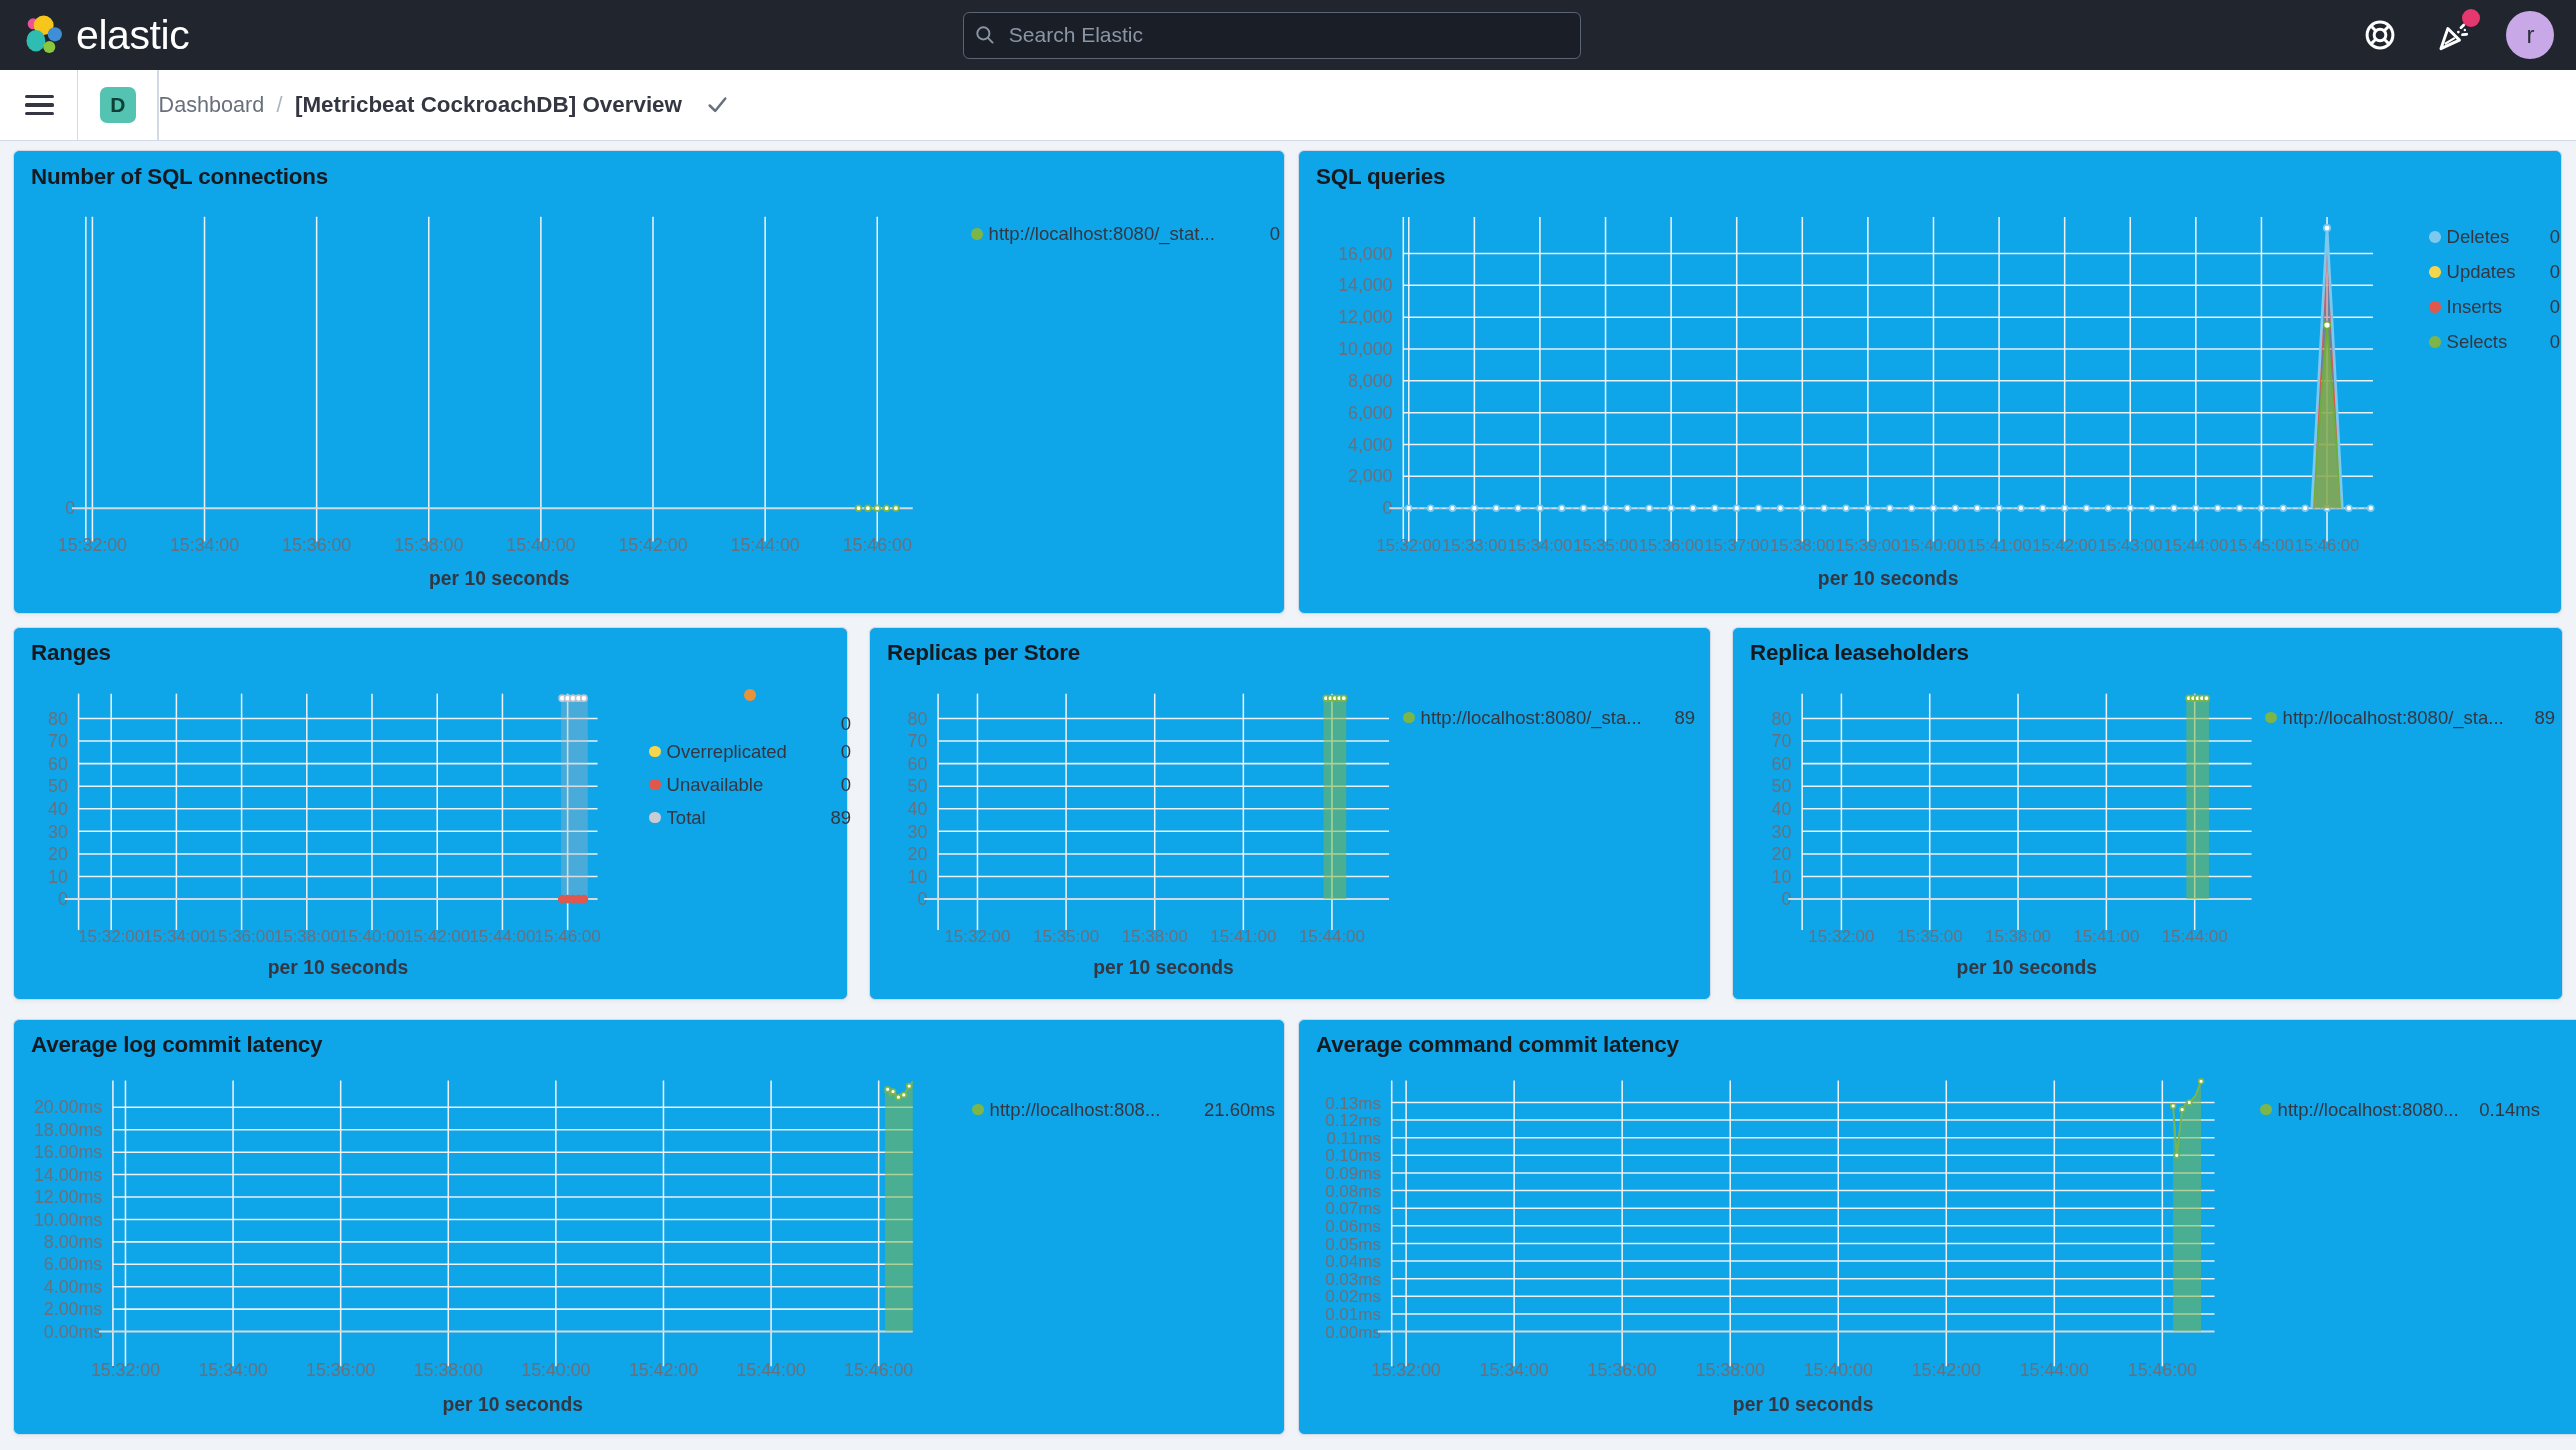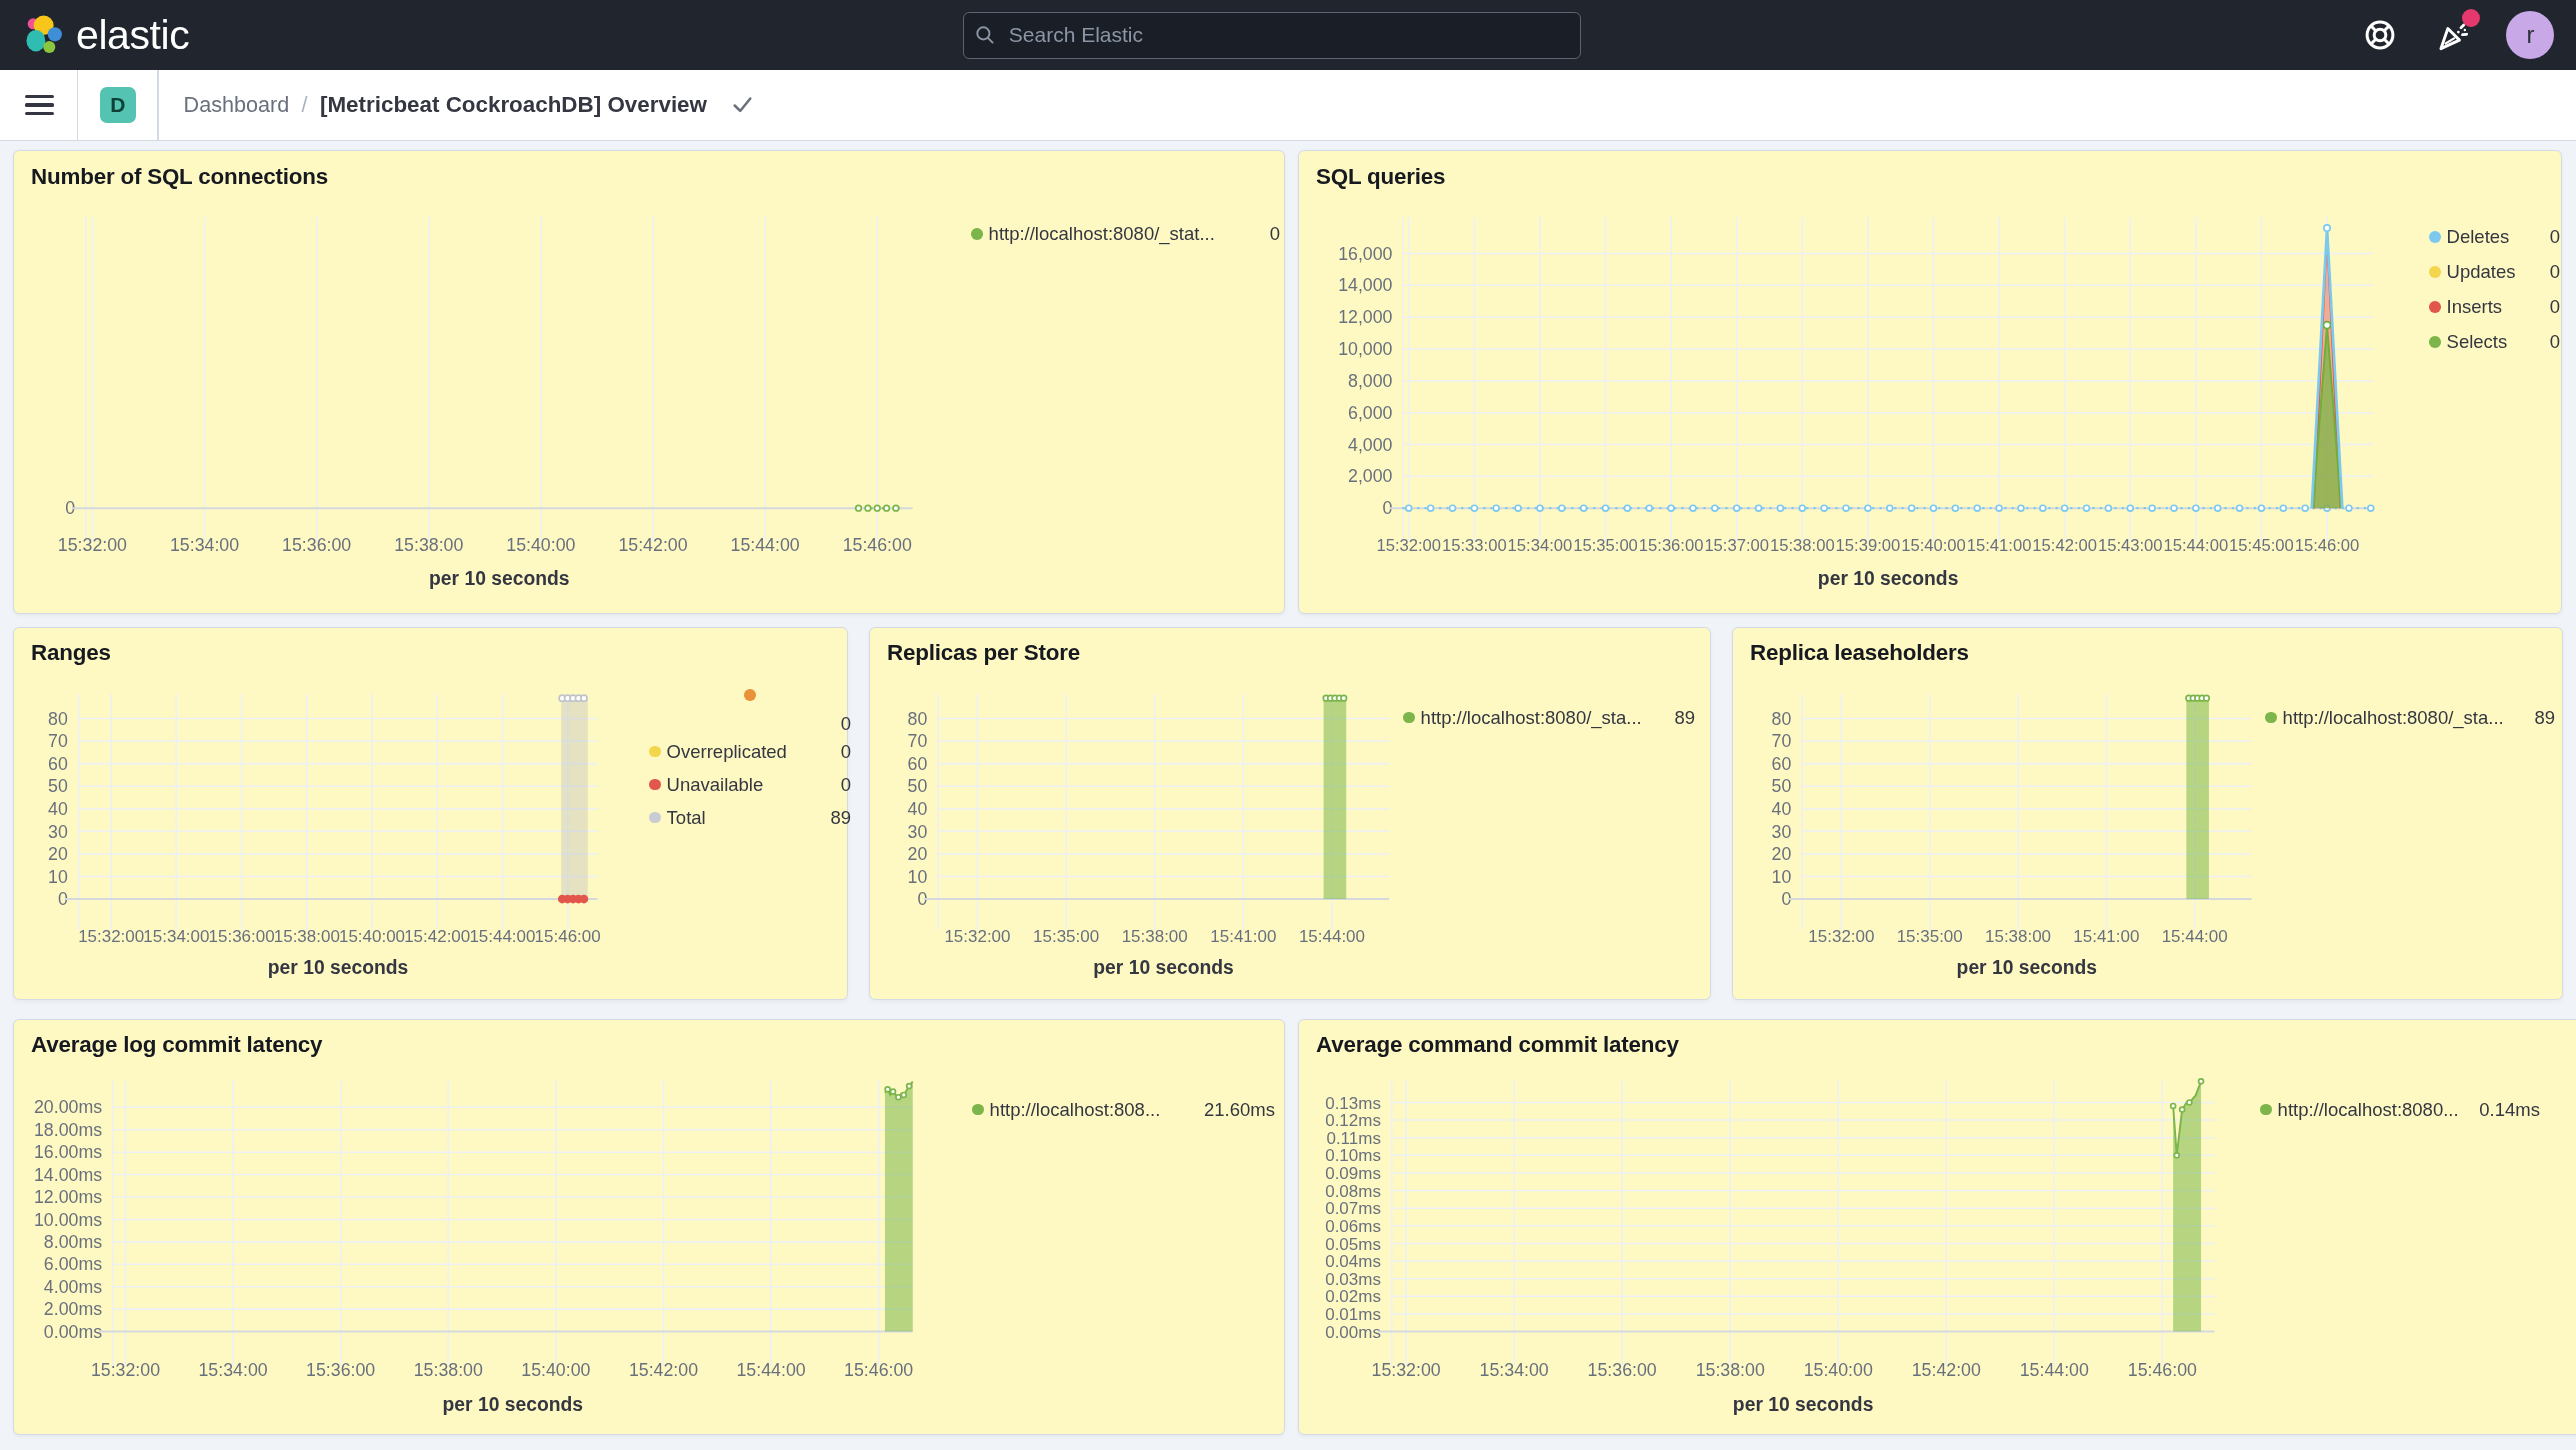--- a/index.html
+++ b/index.html
@@ -21,31 +21,31 @@
   .icon-btn { position:relative; width:39px; height:39px; display:flex; align-items:center; justify-content:center; cursor:pointer; }
   .notif-dot { position:absolute; top:-6.2px; right:-7.7px; width:18px; height:18px; border-radius:50%; background:#e4386e; }
   .avatar { width:48px; height:48px; border-radius:50%; background:#c9a8e7; color:#2b3039; font-size:24px; display:flex; align-items:center; justify-content:center; cursor:pointer; }
   
   .navbar { position:absolute; left:0; top:70px; width:100%; height:71px; background:#ffffff; border-bottom:1.2px solid #d3dae6; display:flex; align-items:center; z-index:4; }
   .hamburger { margin-left:25px; width:29px; cursor:pointer; }
   .hamburger span { display:block; width:29px; height:3.9px; background:#343741; border-radius:1.5px; margin:4.6px 0; }
   .vdiv { width:1.2px; height:71px; background:#d3dae6; margin-left:23px; }
   .space-badge { width:36px; height:36px; margin-left:21.6px; border-radius:7px; background:#54c3b2; color:#0e4038; font-weight:700; font-size:21px; display:flex; align-items:center; justify-content:center; cursor:pointer; }
   .vdiv2 { width:1.2px; height:71px; background:#d3dae6; margin-left:21.6px; }
-  .crumbs { display:flex; align-items:center; margin-left:25px; gap:12.4px; }
+  .crumbs { display:flex; align-items:center; gap:12.4px; }
   .crumb-root { color:#69707d; font-size:21.6px; cursor:pointer; }
   .crumb-sep { color:#aab4c0; font-size:21.6px; }
   .crumb-title { color:#343741; font-size:22.4px; font-weight:600; }
   .title-check { margin-left:10.8px; display:flex; align-items:center; }
   .nav-actions { margin-left:auto; display:flex; align-items:center; gap:43px; padding-right:25px; }
   .nav-link { color:#1866b4; font-size:21.6px; cursor:pointer; white-space:nowrap; }
   .edit-btn { display:flex; align-items:center; gap:11.6px; height:64px; padding:0 28px; border:1.4px solid #1866b4; border-radius:8.5px; color:#1866b4; font-size:22.4px; cursor:pointer; background:#fff; }
   
   #dashboard { position:absolute; left:0; top:141px; width:100%; height:1309px; }
-  .panel { position:absolute; background:#fef9c3; border:1.2px solid #d3dae6; border-radius:6.2px; box-shadow:0 1.5px 3.9px rgba(52,55,65,0.05); }
+  .panel { position:absolute; background:#0ea5e9; border:1.2px solid #d3dae6; border-radius:6.2px; box-shadow:0 1.5px 3.9px rgba(52,55,65,0.05); }
   .panel-title { position:absolute; left:17px; top:12.4px; font-size:22.4px; font-weight:700; color:#16191f; letter-spacing:-0.2px; }
   .panel svg { position:absolute; left:0; top:0; }
   .legend { position:absolute; display:flex; flex-direction:column; z-index:2; }
   .legend-row { display:flex; align-items:center; gap:6px; font-size:18.5px; color:#343741; white-space:nowrap; cursor:pointer;justify-content:flex-end; }
   .legend-dot { width:11.6px; height:11.6px; border-radius:50%; flex:none; }
   .legend-label { overflow:hidden; }
   .legend-value { margin-left:auto; padding-left:9.3px; }
   svg text { font-family:"Liberation Sans", sans-serif; }
 </style>
 </head>

